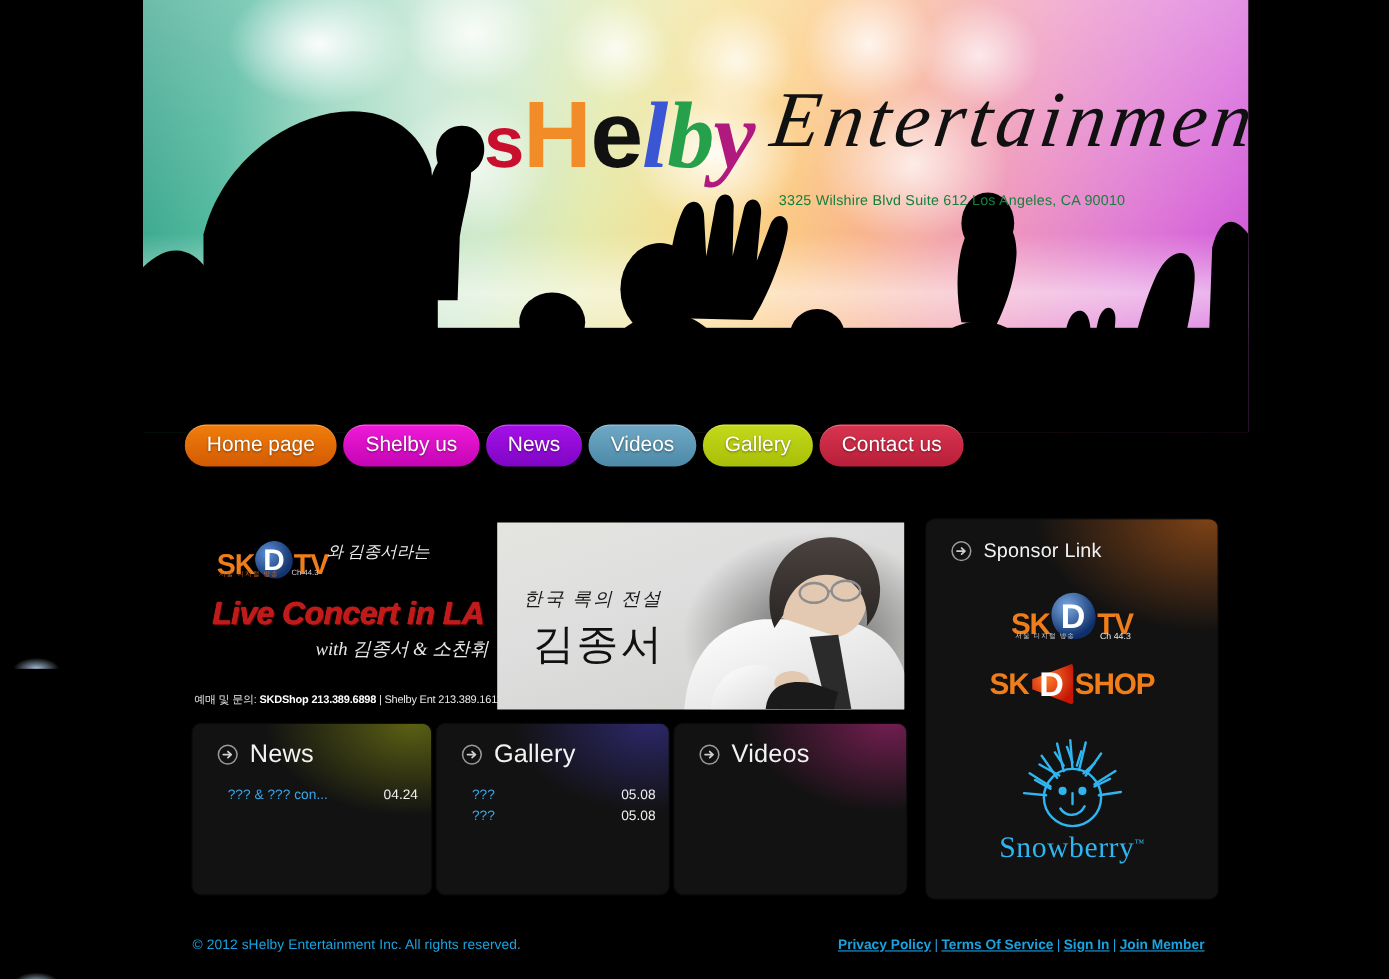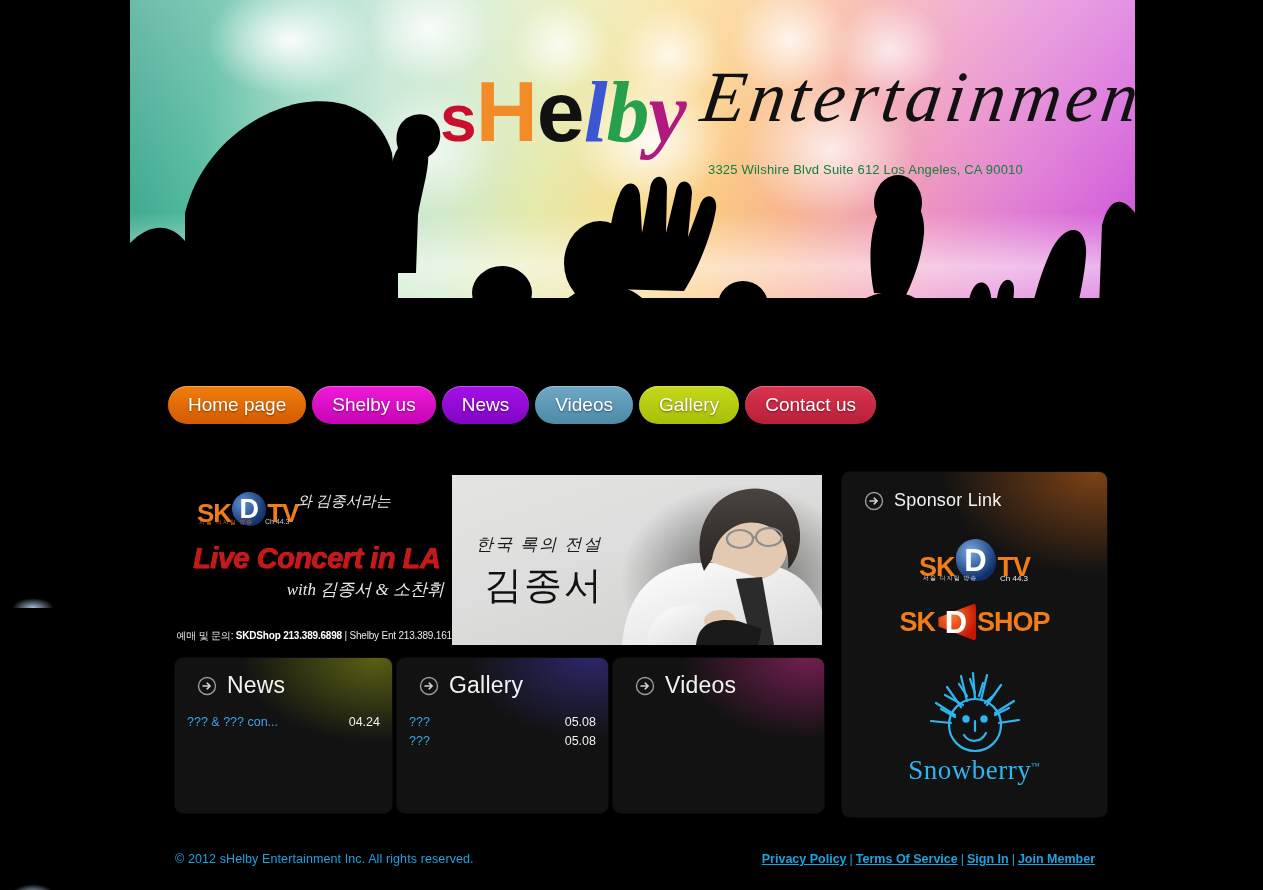--- a/index.html
+++ b/index.html
@@ -43,21 +43,21 @@
   }
   .bg-bot-fade {
     position: absolute; left:0; right:0; bottom:0; height: 46%;
     background: linear-gradient(180deg, rgba(255,255,255,0) 0%, rgba(255,255,255,.55) 30%, rgba(255,255,255,.2) 60%, rgba(0,0,0,0) 100%);
     pointer-events:none;
   }
   #crowd { position:absolute; left:0; bottom:0; width:1005px; height: 300px; }
   #crowd svg { display:block; width:100%; height:100%; }
 
   .logo-wrap {
-    position: absolute; left: 310px; top: 62px;
+    position: absolute; left: 310px; top: 74px;
     width: 640px; height: 120px;
   }
   .logo-shelby {
     position: absolute; left: 0; top: 6px;
     font-family: "Liberation Sans", sans-serif;
     font-size: 86px; font-weight: 700; letter-spacing: -1px;
     white-space: nowrap; line-height: 1;
   }
   .logo-shelby .l1 { color:#c8102e; font-size: 66px; }
   .logo-shelby .l2 { color:#f28c28; }
@@ -179,21 +179,21 @@
   .arrow-icon { width: 20px; height: 20px; flex: 0 0 20px; }
   .panel-title { font-size: 23px; color:#f2f2f2; font-weight:400; letter-spacing:.2px; }
 
   #news-panel    { left:175px; top:658px; width:217px; height:155px;
     background-image: radial-gradient(ellipse 190px 120px at 92% 0%, rgba(150,160,20,.55), rgba(0,0,0,0) 70%); }
   #gallery-panel { left:397px; top:658px; width:211px; height:155px;
     background-image: radial-gradient(ellipse 180px 115px at 92% 0%, rgba(70,60,190,.50), rgba(0,0,0,0) 70%); }
   #videos-panel  { left:613px; top:658px; width:211px; height:155px;
     background-image: radial-gradient(ellipse 180px 115px at 92% 0%, rgba(190,40,130,.55), rgba(0,0,0,0) 70%); }
 
-  .panel-list { margin-top: 14px; padding: 0 12px 0 12px; }
+  .panel-list { margin-top: 14px; padding: 0 12px 0 12px; margin-left: 20px; }
   .list-row {
     display:flex; justify-content:space-between; align-items:center;
     font-size: 12.5px; line-height: 19px; cursor: pointer;
   }
   .list-title { color:#38a7e8; white-space:nowrap; overflow:hidden; text-overflow:ellipsis; }
   .list-date  { color:#efefef; font-size:12.5px; }
 
   #sponsor-panel {
     left: 842px; top: 472px; width: 265px; height: 345px;
     background-image: radial-gradient(ellipse 230px 150px at 96% 0%, rgba(190,95,25,.62), rgba(0,0,0,0) 68%);

